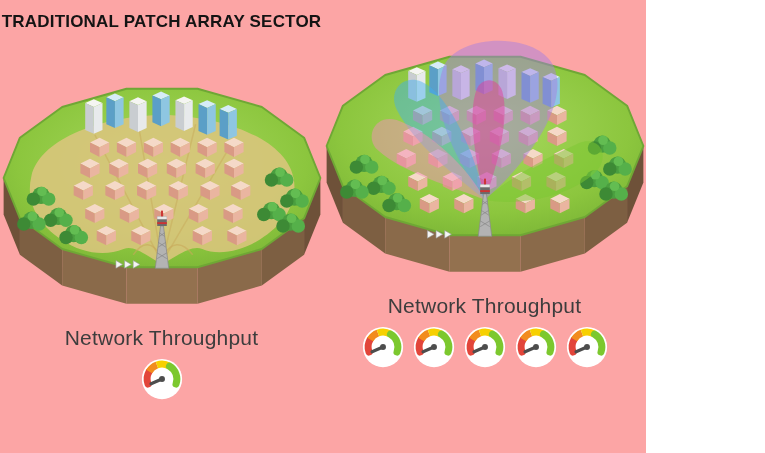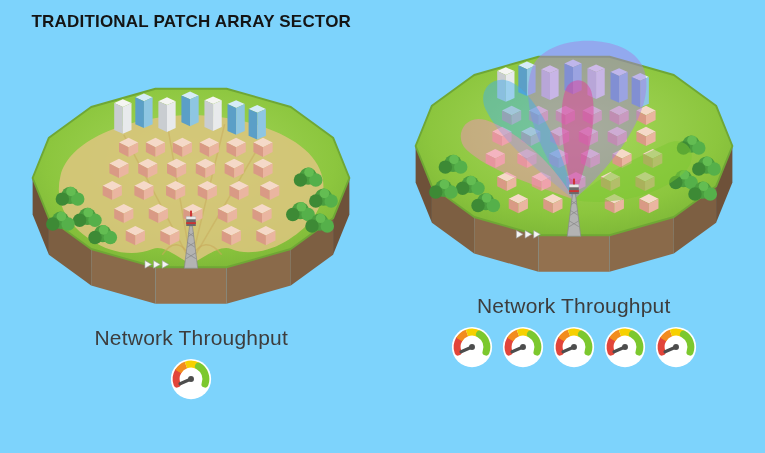--- a/index.html
+++ b/index.html
@@ -1,17 +1,17 @@
 <!DOCTYPE html>
 <html><head>
 <meta charset="utf-8">
 <style>
   html,body{margin:0;padding:0;background:#ffffff;}
   body{font-family:"Liberation Sans",sans-serif;-webkit-font-smoothing:antialiased;}
-  .page{width:765px;height:453px;display:flex;background:#7dd3fc;overflow:hidden;}
+  .page{width:646px;height:453px;display:flex;background:#fca5a5;overflow:hidden;}
   .panel{flex:1;display:flex;flex-direction:column;align-items:center;min-width:0;}
   .title{font-size:17px;font-weight:700;color:#141414;margin:12px 4px 0;letter-spacing:.2px;text-align:center;white-space:nowrap;}
   .scene{width:358px;height:288px;margin-top:2px;}
   .scene svg{width:100%;height:100%;display:block;}
   .label{font-size:21px;color:#3d3d3d;margin-top:4px;letter-spacing:.2px;}
   .gauges{display:flex;gap:9px;margin-top:8px;justify-content:center;min-height:42px;}
   .gauge{display:block;}
   .defs-holder{position:absolute;width:0;height:0;overflow:hidden;}
 </style>
 </head>

